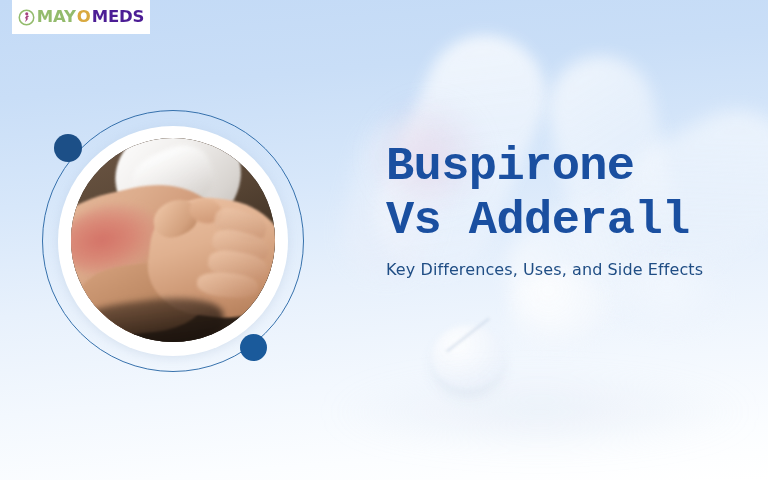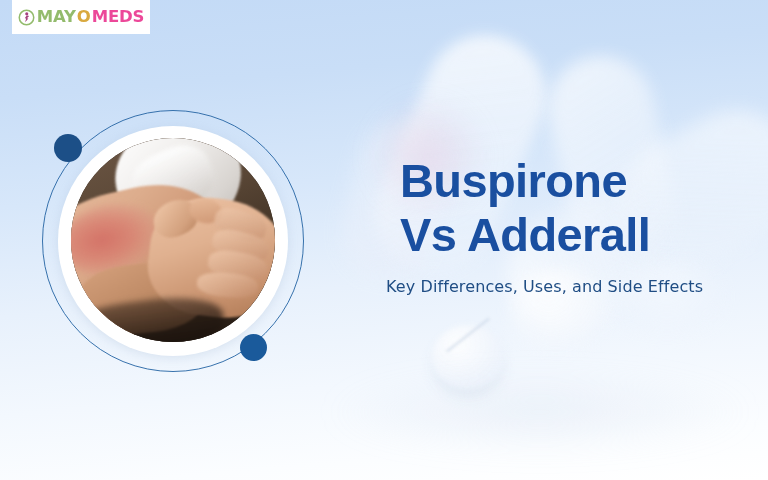--- a/index.html
+++ b/index.html
@@ -162,21 +162,21 @@
   .logo-mark svg { display: block; }
   .logo-word {
     font-family: "DejaVu Sans", sans-serif;
     font-size: 16.5px;
     font-weight: 700;
     letter-spacing: -0.2px;
     line-height: 1;
   }
   .lw-may  { color: #93bb6c; }
   .lw-o    { color: #d9a93f; }
-  .lw-meds { color: #ec4899; }
+  .lw-meds { color: #4c1d95; }
 
   
   .photo-stage {
     position: absolute;
     left: 42px; top: 110px;
     width: 266px; height: 266px;
     z-index: 10;
   }
   
   .ring-outline {
@@ -328,27 +328,27 @@
   }
 
   
   .headline {
     position: absolute;
     left: 384px; top: 138px;
     width: 360px;
     z-index: 15;
   }
   .title {
-    font-family: Liberation Sans, sans-serif;
+    font-family: Liberation Mono, monospace;
     font-size: 47px;
     font-weight: 700;
     line-height: 1.14;
     letter-spacing: -0.6px;
     color: #1a4fa0;
-    margin: 16px;
+    margin: 2px;
     white-space: pre-line;
   }
   .subtitle {
     margin: 13px 0 12px 2px;
     font-family: "DejaVu Sans", sans-serif;
     font-size: 16px;
     font-weight: 400;
     letter-spacing: 0.1px;
     color: #1f4d84;
   }

